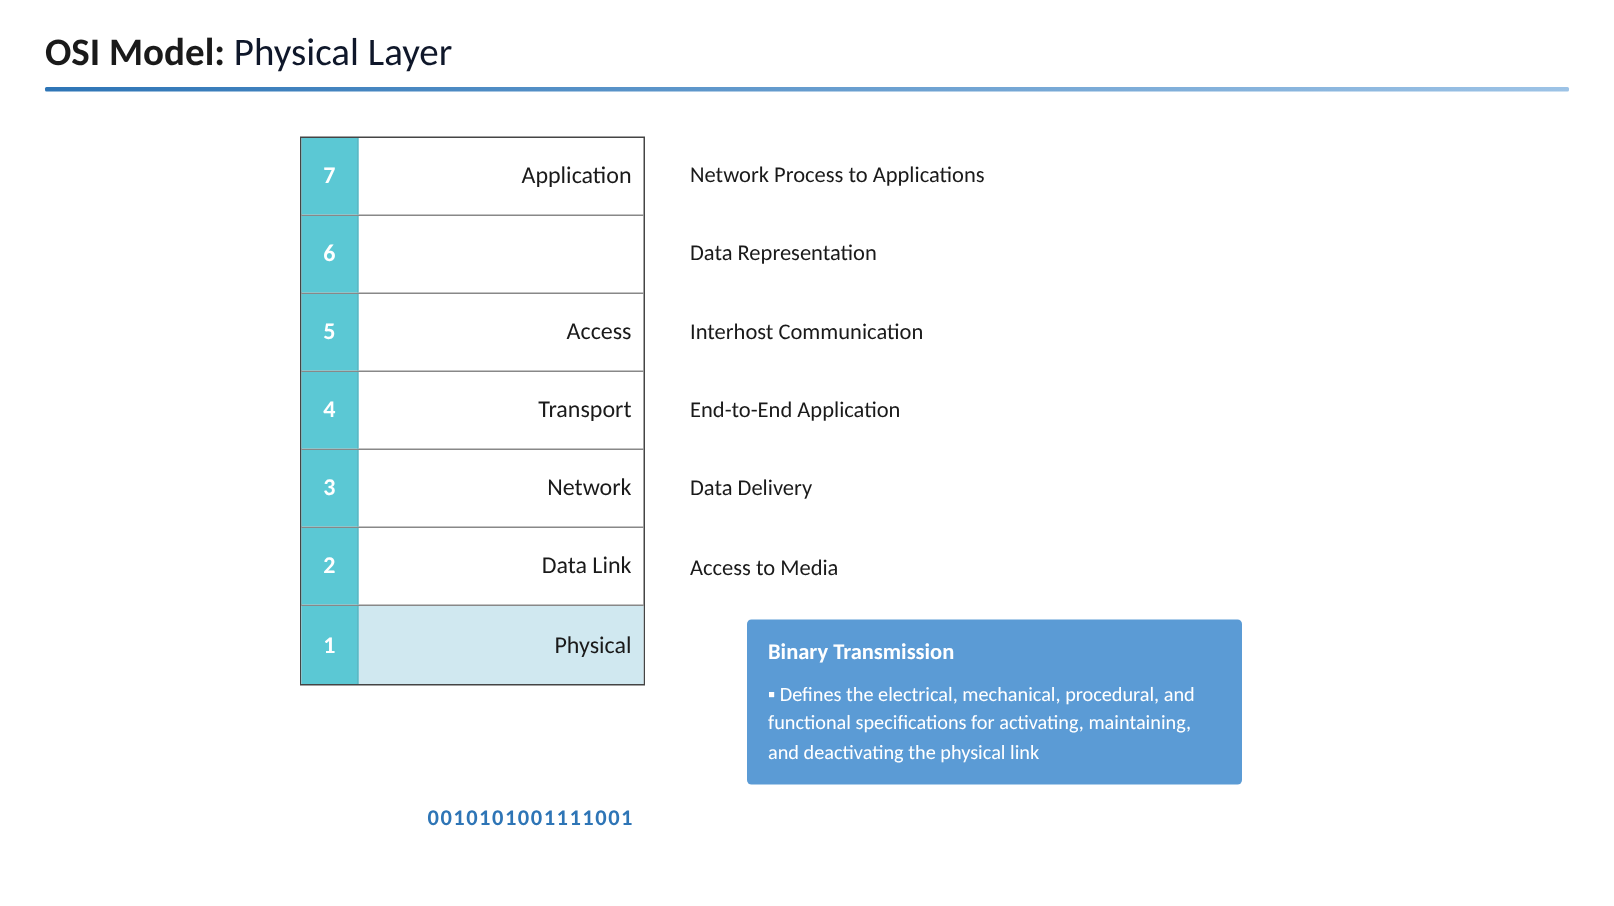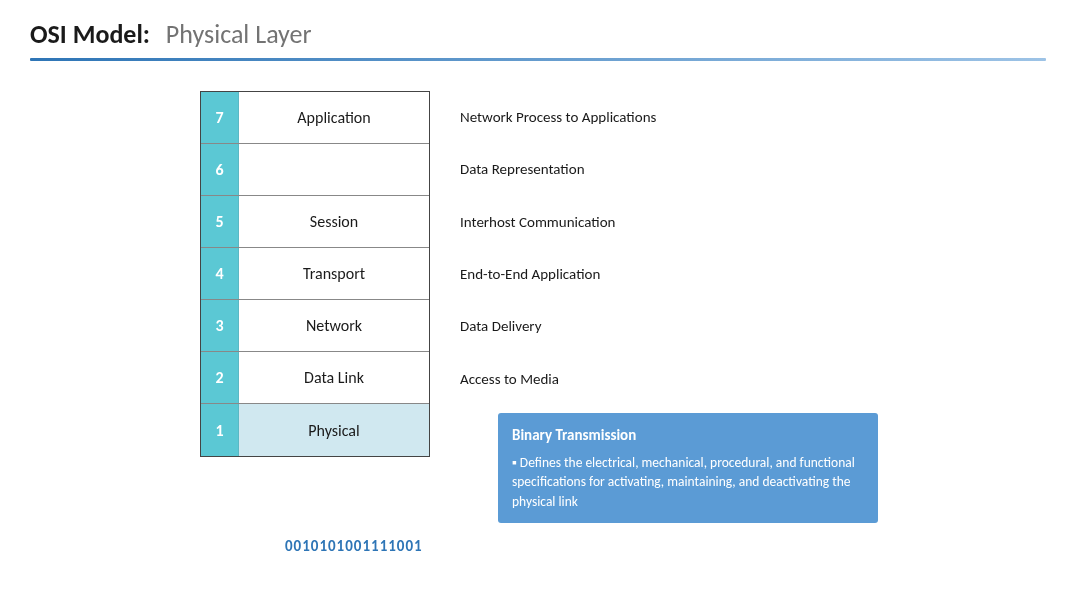--- a/index.html
+++ b/index.html
@@ -19,22 +19,21 @@
     .title {
       font-size: 26px;
       font-weight: bold;
       color: #1a1a1a;
     }
     .title span {
       color: #1a1a1a;
     }
     .title .subtitle {
       font-weight: normal;
-      color: #737373;
-      margin-left: 10px;
+      color: #0f172a;
     }
 
     .divider {
       height: 3px;
       background: linear-gradient(to right, #2e75b6, #9dc3e6);
       margin: 8px 0 0 0;
       border-radius: 1px;
     }
 
     .content {
@@ -72,21 +71,21 @@
       height: 100%;
       display: flex;
       align-items: center;
       justify-content: center;
       flex-shrink: 0;
       border-right: 1px solid #5bb8c4;
     }
 
     .layer-name {
       flex: 1;
-      text-align: center;
+      text-align: right;
       font-size: 16px;
       color: #1a1a1a;
       padding: 0 8px;
     }
 
     .layer-row.active-row {
       background: #d0e8f0;
     }
 
     .descriptions {
@@ -110,21 +109,21 @@
       font-weight: bold;
       margin-top: 2px;
       margin-left: 40px;
       letter-spacing: 1px;
     }
 
     .tooltip-box {
       position: absolute;
       left: 498px;
       top: 413px;
-      width: 380px;
+      width: 330px;
       background: #5b9bd5;
       color: white;
       padding: 12px 14px;
       border-radius: 3px;
       font-size: 13.5px;
       line-height: 1.45;
     }
 
     .tooltip-box .tooltip-title {
       font-size: 15px;
@@ -150,21 +149,21 @@
   <div class="layers-table" id="layers-table">
   <div class="layer-row">
         <div class="layer-num">7</div>
         <div class="layer-name">Application</div>
       </div>
       <div class="layer-row">
         <div class="layer-num">6</div>
       </div>
       <div class="layer-row">
         <div class="layer-num">5</div>
-        <div class="layer-name">Session</div>
+        <div class="layer-name">Access</div>
       </div>
       <div class="layer-row">
         <div class="layer-num">4</div>
         <div class="layer-name">Transport</div>
       </div>
       <div class="layer-row">
         <div class="layer-num">3</div>
         <div class="layer-name">Network</div>
       </div>
       <div class="layer-row">

